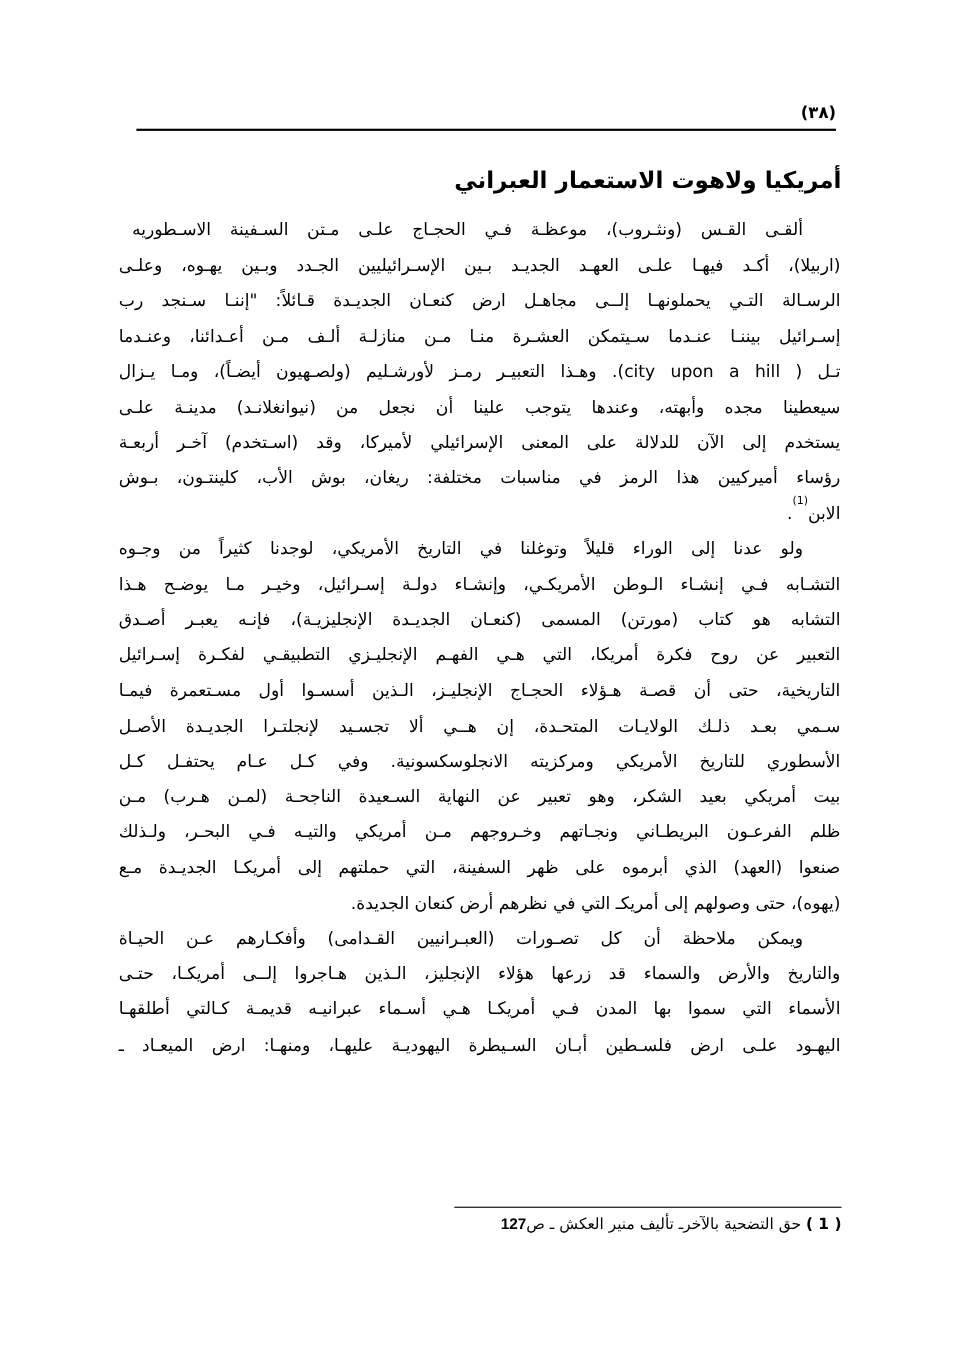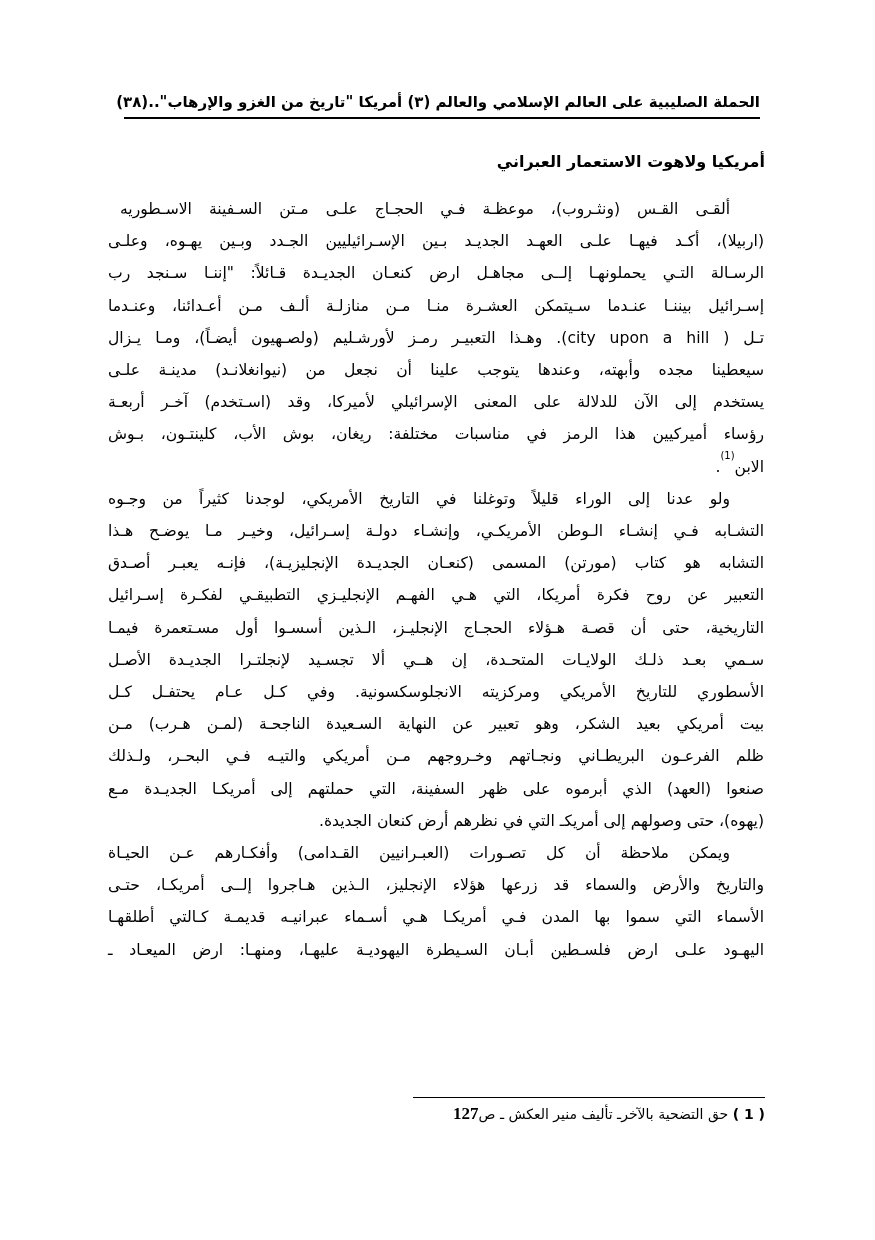--- a/index.html
+++ b/index.html
@@ -5,39 +5,38 @@
   html, body { margin:0; padding:0; background:#ffffff; }
   body { width:875px; height:1240px; position:relative; overflow:hidden;
          font-family:"DejaVu Sans", sans-serif; color:#000; }
   .page { position:absolute; left:0; top:0; width:875px; height:1240px; }
   .header { position:absolute; left:124px; top:88px; width:636px; height:28px;
             direction:rtl; display:flex; justify-content:space-between; align-items:center;
             font-weight:bold; font-size:15px; white-space:nowrap; }
   .header-rule { position:absolute; left:124px; top:117px; width:636px; height:1.5px; background:#000; }
   .page-num { direction:rtl; font-weight:bold; font-size:15px; }
   .title { position:absolute; right:110px; top:152px; direction:rtl;
-           font-weight:bold; font-size:16px; white-space:nowrap; }
+           font-weight:bold; font-size:21px; white-space:nowrap; }
   .body-text { position:absolute; left:108px; top:193px; width:656px; direction:rtl;
                font-size:15.6px; line-height:32.2px; text-align:justify; text-align-last:right; }
   .body-text p { margin:0; text-indent:34px; }
   .line { display:block; text-align:justify; text-align-last:justify; white-space:nowrap; }
   .line.last { text-align-last:right; }
   sup { font-size:10px; vertical-align:top; line-height:1; }
   .fn-rule { position:absolute; left:413px; top:1097px; width:352px; height:1px; background:#000; }
   .footnote { position:absolute; right:110px; top:1104px; direction:rtl; font-size:14px;
               white-space:nowrap; }
-  .footnote b.num { font-family:Liberation Serif, serif; font-size:17px; }
+  .footnote b.num { font-family:Liberation Sans, sans-serif; font-size:14px; }
 </style>
 </head>
 <body>
 
 <div class="page">
 
   <div class="header">
-    <span>الحملة الصليبية على العالم الإسلامي والعالم (٣) أمريكا "تاريخ من الغزو والإرهاب"..</span>
     <span class="page-num">(٣٨)</span>
   </div>
   <div class="header-rule"></div>
 
   <div class="title">أمريكيا ولاهوت الاستعمار العبراني</div>
 
   <div class="body-text">
     <p style="text-indent: 0px;">
       <span class="line" style="padding-right: 34px; margin-left: 12px;">ألقـى القـس (ونثـروب)، موعظـة فـي الحجـاج علـى مـتن السـفينة الاسـطوريه</span>
       <span class="line" style="text-indent:0">(اربيلا)، أكـد فيهـا علـى العهـد الجديـد بـين الإسـرائيليين الجـدد وبـين يهـوه، وعلـى</span>

